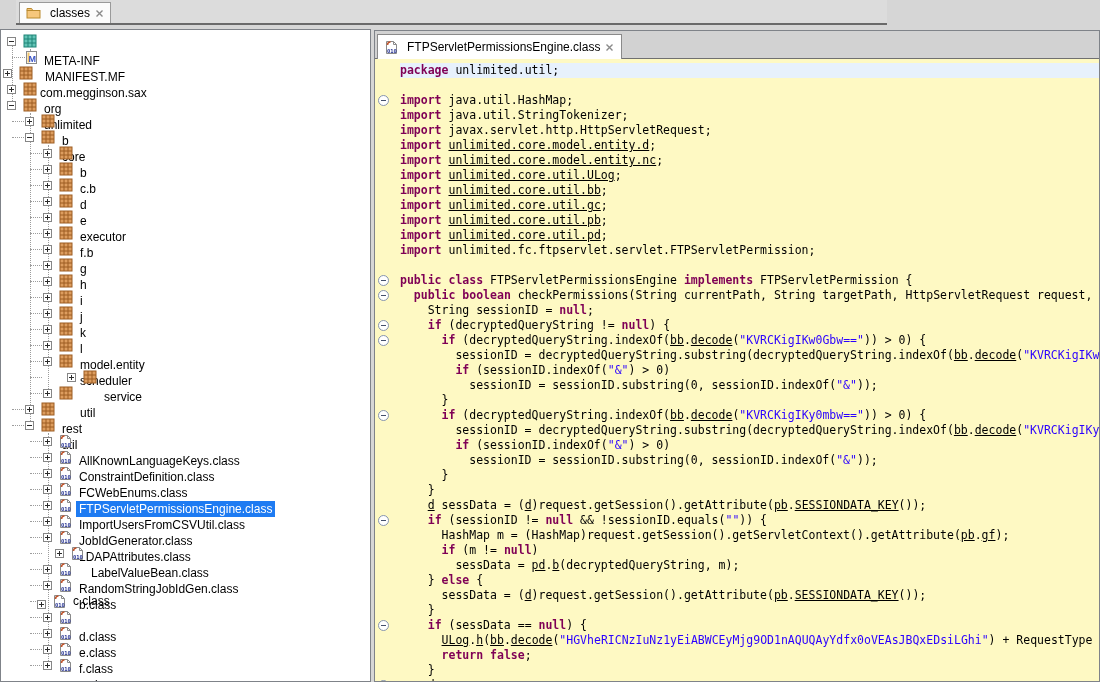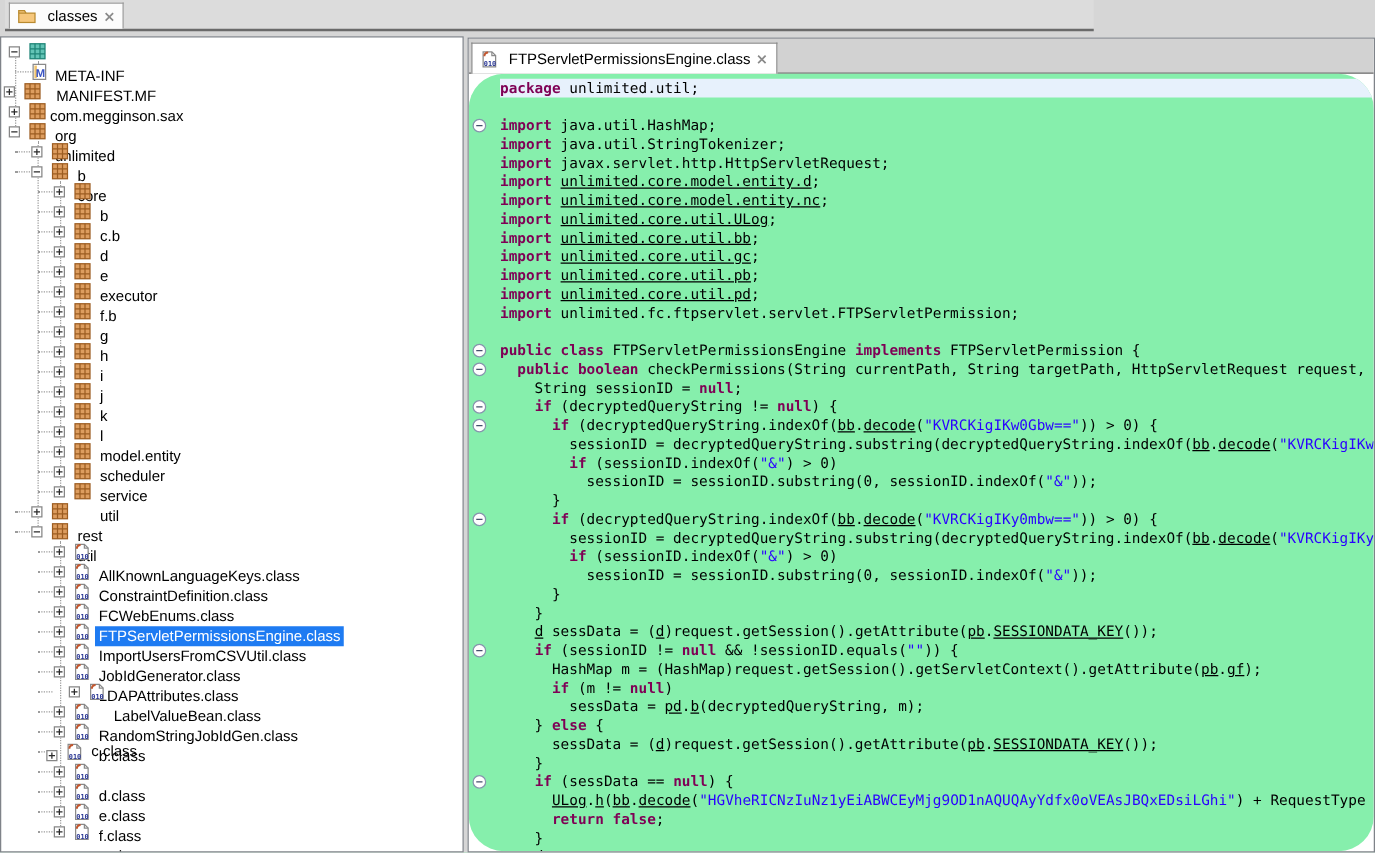--- a/index.html
+++ b/index.html
@@ -1,40 +1,40 @@
 <!DOCTYPE html>
 <html><head>
 <meta charset="utf-8">
 <style>
   html,body{margin:0;padding:0;width:1100px;height:682px;overflow:hidden;
     background:#d6d6d6;font-family:"Liberation Sans","DejaVu Sans",sans-serif;}
 
   
-  .main-tabbar{position:absolute;left:4px;top:0;width:871px;height:23px;
+  .main-tabbar{position:absolute;left:16px;top:0;width:871px;height:23px;
     background:#dcdcdc;border-bottom:2px solid #6a6a6a;}
   .main-tab{display:inline-flex;align-items:center;gap:5px;margin:2px 0 0 3px;
     height:21px;padding:0 6px;background:#fcfcfc;border:1px solid #9a9a9a;border-bottom:none;
     font-size:12px;color:#000;box-sizing:border-box;}
 
   
   .tree-panel{position:absolute;left:0;top:29px;width:371px;bottom:0;
     background:#fff;border:1px solid #7f8389;box-sizing:border-box;overflow:hidden;}
   .editor-panel{position:absolute;left:374px;top:30px;right:0;bottom:0;
     background:#fff;border:1px solid #7f8389;box-sizing:border-box;
     display:flex;flex-direction:column;overflow:hidden;}
 
   
   .ed-tabbar{height:27px;flex:none;background:#d2d2d2;border-bottom:1px solid #707070;
     display:flex;align-items:flex-end;padding-left:2px;}
   .ed-tab{height:25px;margin-bottom:-1px;position:relative;z-index:2;background:#fff;
     border:1px solid #8a8a8a;border-bottom:none;display:flex;align-items:center;gap:5px;
     padding:0 7px;font-size:12px;color:#000;box-sizing:border-box;}
 
   
-  .code-wrap{flex:1;display:flex;overflow:hidden;background:#86efac;border-radius:28px;}
+  .code-wrap{flex:1;display:flex;overflow:hidden;background:#fef9c3;}
   .gutter{width:18px;flex:none;position:relative;}
   .fold{position:absolute;left:3px;width:11px;height:11px;border:1px solid #8795ad;
     border-radius:50%;background:#fff;box-sizing:border-box;}
   .fold::before{content:"";position:absolute;left:2px;right:2px;top:4px;height:1px;background:#44506b;}
   .code{flex:1;overflow:hidden;padding:4px 0 0 7px;
     font-family:"DejaVu Sans Mono","Liberation Mono",monospace;font-size:11.5px;line-height:15px;color:#000;}
   .cl{height:15px;white-space:pre;}
   .cl.hl{background:#e7f1fc;}
   .sk{color:#7f0055;font-weight:bold;}
   .sp{color:#000;}
@@ -298,21 +298,21 @@
         <span class="stub" style="left: 29px; width: 12px;"></span>
         <span class="exp plus"></span>
         <span class="ticon">
           <svg width="14" height="14" viewBox="0 0 14 14">
             <rect x="1" y="1" width="12" height="12" fill="#dd9d5f" stroke="#9c5d22"></rect>
             <path d="M5 1 V13 M9 1 V13 M1 5 H13 M1 9 H13" stroke="#9c5d22"></path>
           </svg>
         </span>
         <span class="tlabel">scheduler</span>
       </div>
-      <div class="trow" style="padding-left: 42px;">
+      <div class="trow" style="padding-left: 66px;">
         <span class="stub" style="left: 29px; width: 12px;"></span>
         <span class="exp plus"></span>
         <span class="ticon">
           <svg width="14" height="14" viewBox="0 0 14 14">
             <rect x="1" y="1" width="12" height="12" fill="#dd9d5f" stroke="#9c5d22"></rect>
             <path d="M5 1 V13 M9 1 V13 M1 5 H13 M1 9 H13" stroke="#9c5d22"></path>
           </svg>
         </span>
         <span class="tlabel">service</span>
       </div>

